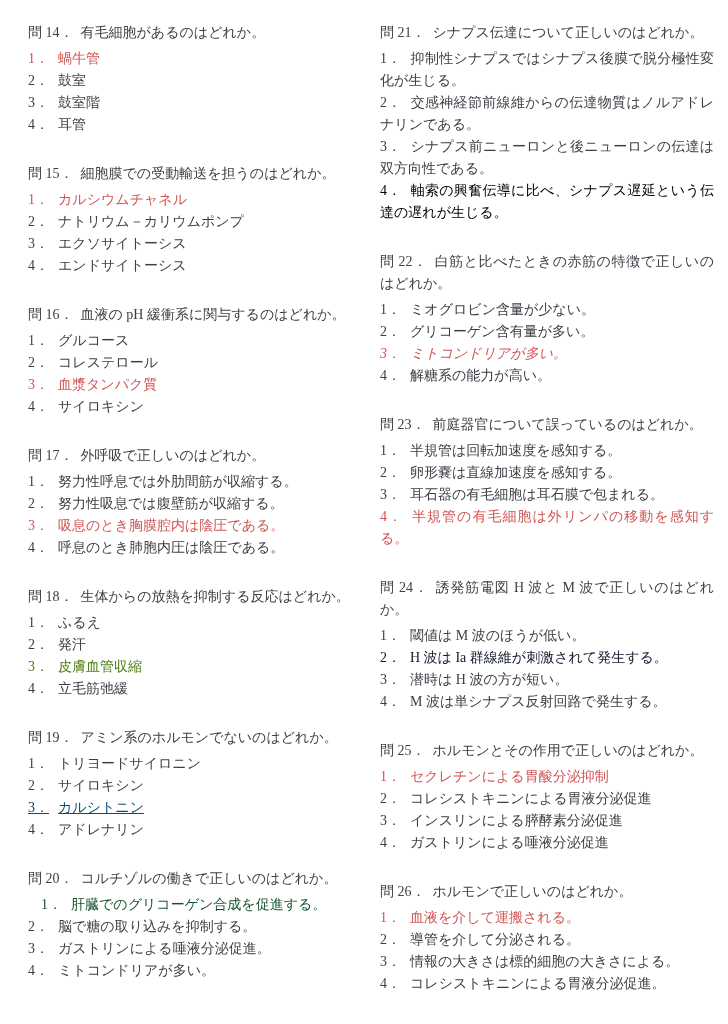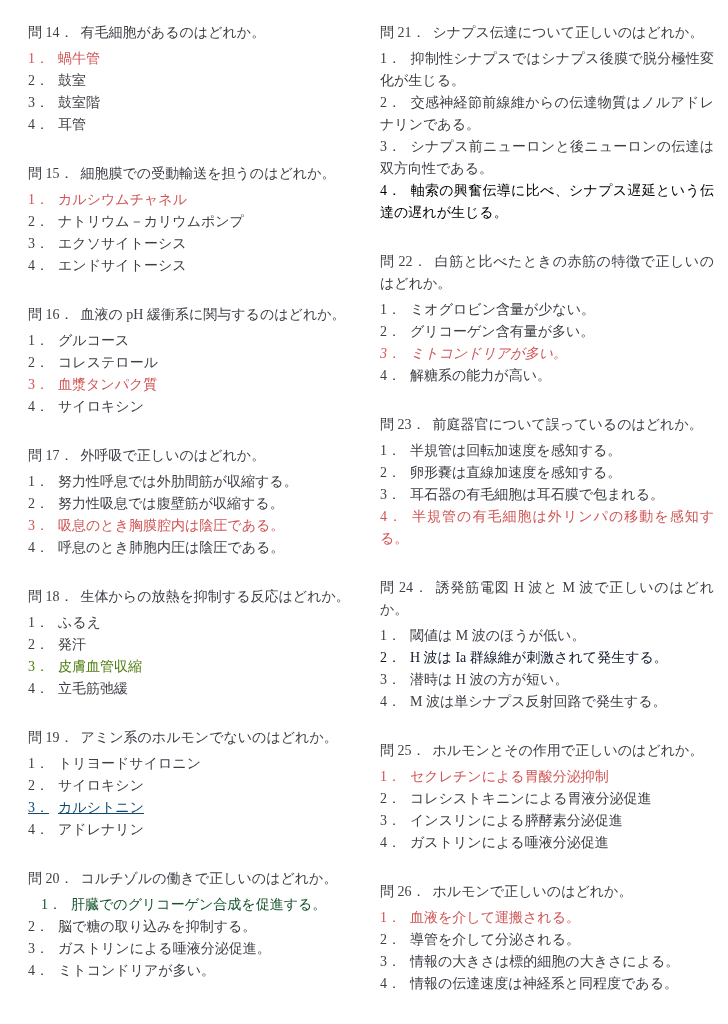--- a/index.html
+++ b/index.html
@@ -140,16 +140,16 @@
         <div class="option red" style="color: rgb(208, 84, 84);"><span class="onum">1．</span><span class="otext">セクレチンによる胃酸分泌抑制</span></div>
         <div class="option"><span class="onum">2．</span><span class="otext">コレシストキニンによる胃液分泌促進</span></div>
         <div class="option"><span class="onum">3．</span><span class="otext">インスリンによる膵酵素分泌促進</span></div>
         <div class="option"><span class="onum">4．</span><span class="otext">ガストリンによる唾液分泌促進</span></div>
       </div>
       <div class="question">
         <div class="q-title"><span class="qnum">問 26．</span><span class="qtext">ホルモンで正しいのはどれか。</span></div>
         <div class="option red" style="color: rgb(208, 84, 84);"><span class="onum">1．</span><span class="otext">血液を介して運搬される。</span></div>
         <div class="option"><span class="onum">2．</span><span class="otext">導管を介して分泌される。</span></div>
         <div class="option"><span class="onum">3．</span><span class="otext">情報の大きさは標的細胞の大きさによる。</span></div>
-        <div class="option"><span class="onum">4．</span><span class="otext">情報の伝達速度は神経系と同程度である。</span></div>
+        <div class="option"><span class="onum">4．</span><span class="otext">コレシストキニンによる胃液分泌促進。</span></div>
       </div>
     </div>
 </div>
 
 </body></html>

